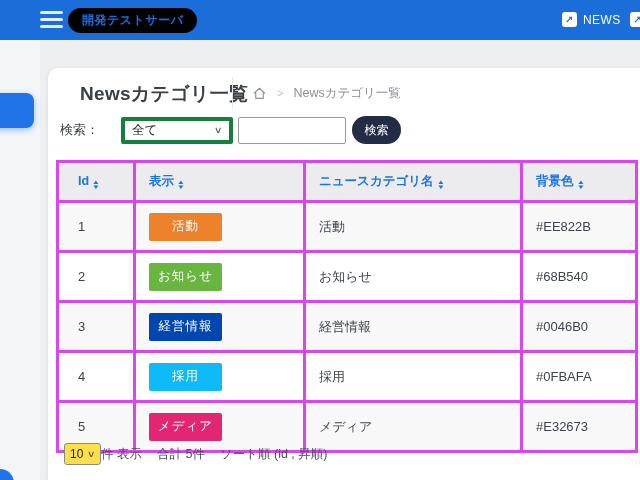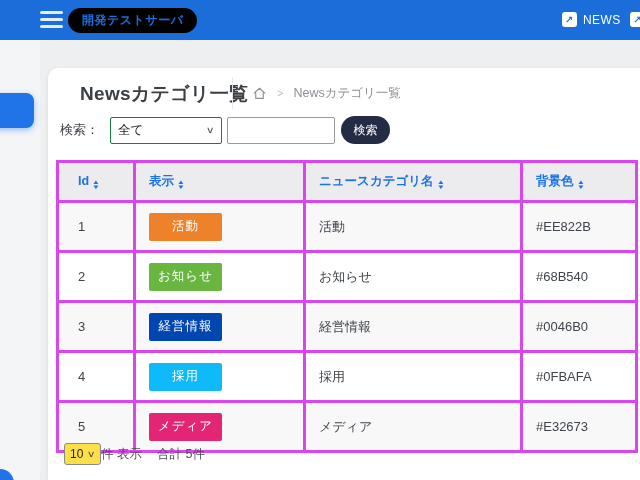--- a/index.html
+++ b/index.html
@@ -30,22 +30,22 @@
   
   .card{position:absolute;left:48px;top:68px;width:592px;height:412px;background:#ffffff;
     border-radius:10px 10px 0 0;box-shadow:0 1px 5px rgba(0,0,0,.09);padding-left:40px;}
   .page-title{position:absolute;left:32px;top:13px;font-size:19px;font-weight:700;color:#3b4045;letter-spacing:.3px;}
   .v-div{position:absolute;left:184px;top:9px;width:1px;height:32px;background:#e4e6e9;}
   .breadcrumb{position:absolute;left:204px;top:13px;height:24px;display:flex;align-items:center;gap:10px;
     color:#8b9097;font-size:12.5px;}
   .crumb-sep{font-size:11px;color:#b8bdc3;}
   
   .search-row{position:absolute;left:12px;top:48px;display:flex;align-items:center;font-size:13px;color:#3a3f45;}
-  .search-label{margin-right:11px;}
-  .select-box{width:112px;height:27px;box-sizing:border-box;border:1px solid #15803d;border-radius:2px;
+  .search-label{margin-right:22px;}
+  .select-box{width:112px;height:27px;box-sizing:border-box;border:4px solid #15803d;border-radius:2px;
     background:#fff;display:flex;align-items:center;justify-content:space-between;
     padding:0 7px;font-size:12.5px;color:#222;cursor:pointer;}
   .chevron{font-size:9px;color:#555;transform:scaleX(1.35);}
   .search-input{margin-left:5px;width:108px;height:27px;box-sizing:border-box;border:1px solid #9a9a9a;
     border-radius:2px;padding:0 6px;font-size:13px;outline:none;}
   .search-btn{margin-left:6px;width:49px;height:28px;background:#232c45;color:#ffffff;border:none;
     border-radius:14px;font-size:12px;cursor:pointer;}
   
   .table-wrap{position:absolute;left:8px;top:92px;width:579px;}
   table{border-collapse:collapse;width:100%;table-layout:fixed;}
@@ -187,15 +187,16 @@
     </table>
   </div>
 
   <div class="pager">
     <div class="pp-select">
       <span>10</span>
       <span class="chevron">∨</span>
     </div>
     <span class="gap-s">件 表示</span>
     <span class="gap-m">合計 5件</span>
+    <span class="gap-m">ソート順 (id , 昇順)</span>
   </div>
 
 </div>
 
 </body></html>

